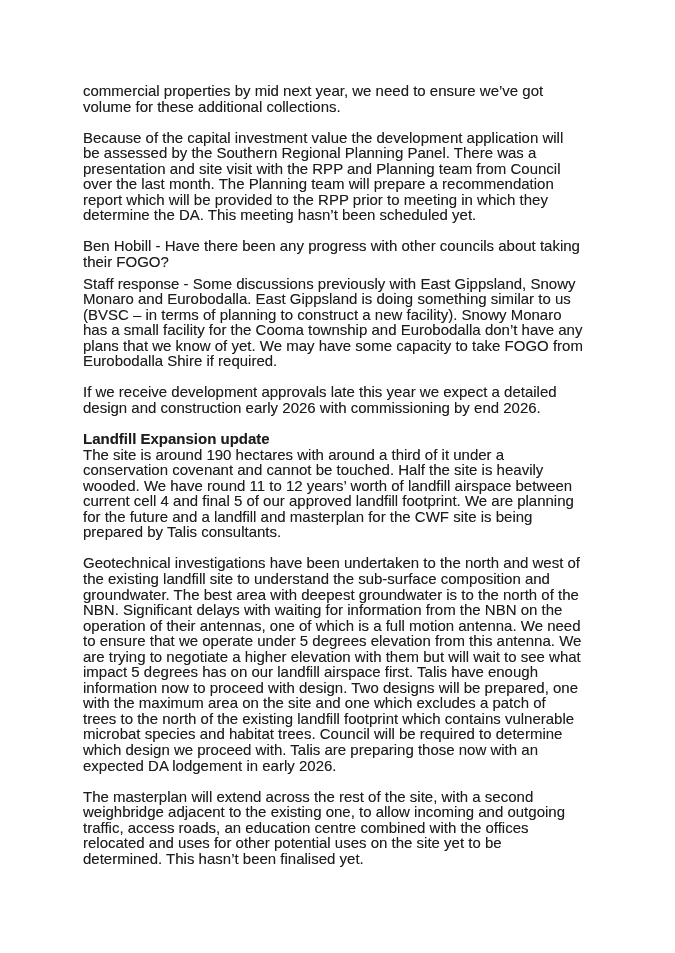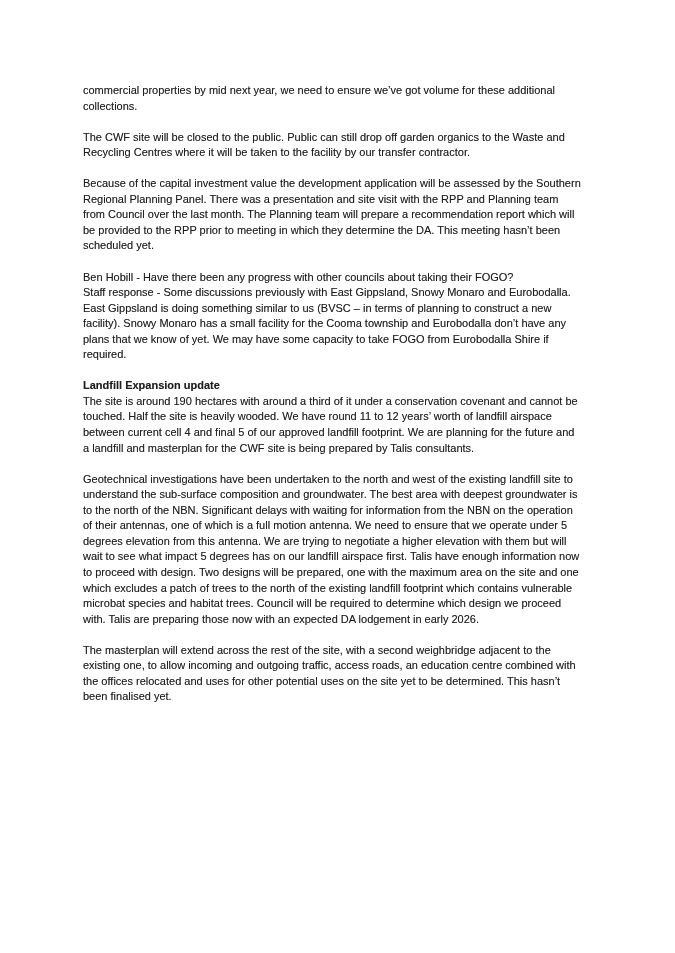--- a/index.html
+++ b/index.html
@@ -13,45 +13,45 @@
     height: 953px;
     background: #ffffff;
     overflow: hidden;
   }
   .doc {
     position: absolute;
     left: 83px;
     top: 83px;
     width: 500px;
     font-family: "Liberation Sans", sans-serif;
-    font-size: 11px;
+    font-size: 15px;
     line-height: 15.55px;
     color: #1d1d1d;
     text-shadow: 0 0 0.4px rgba(40,40,40,0.45);
   }
   .doc p.para {
     margin: 0 0 15.55px 0;
     padding: 0;
   }
   .doc p.para.no-gap {
-    margin-bottom: 0;
+    margin-bottom: 6px;
   }
   .doc p.para.heading {
     font-weight: bold;
     margin-bottom: 0;
   }
 </style>
 </head>
 <body>
 
 <main class="page">
   <article class="doc" style="color: rgb(29, 29, 29);">
       <p class="para">commercial properties by mid next year, we need to ensure we’ve got volume for these additional collections.</p>
-      <p class="para">The CWF site will be closed to the public. Public can still drop off garden organics to the Waste and Recycling Centres where it will be taken to the facility by our transfer contractor.</p>
       <p class="para">Because of the capital investment value the development application will be assessed by the Southern Regional Planning Panel. There was a presentation and site visit with the RPP and Planning team from Council over the last month. The Planning team will prepare a recommendation report which will be provided to the RPP prior to meeting in which they determine the DA. This meeting hasn’t been scheduled yet.</p>
       <p class="para no-gap">Ben Hobill - Have there been any progress with other councils about taking their FOGO?</p>
       <p class="para">Staff response - Some discussions previously with East Gippsland, Snowy Monaro and Eurobodalla. East Gippsland is doing something similar to us (BVSC – in terms of planning to construct a new facility). Snowy Monaro has a small facility for the Cooma township and Eurobodalla don’t have any plans that we know of yet. We may have some capacity to take FOGO from Eurobodalla Shire if required.</p>
+      <p class="para">If we receive development approvals late this year we expect a detailed design and construction early 2026 with commissioning by end 2026.</p>
       <p class="para heading no-gap">Landfill Expansion update</p>
       <p class="para">The site is around 190 hectares with around a third of it under a conservation covenant and cannot be touched. Half the site is heavily wooded. We have round 11 to 12 years’ worth of landfill airspace between current cell 4 and final 5 of our approved landfill footprint. We are planning for the future and a landfill and masterplan for the CWF site is being prepared by Talis consultants.</p>
       <p class="para">Geotechnical investigations have been undertaken to the north and west of the existing landfill site to understand the sub-surface composition and groundwater. The best area with deepest groundwater is to the north of the NBN. Significant delays with waiting for information from the NBN on the operation of their antennas, one of which is a full motion antenna. We need to ensure that we operate under 5 degrees elevation from this antenna. We are trying to negotiate a higher elevation with them but will wait to see what impact 5 degrees has on our landfill airspace first. Talis have enough information now to proceed with design. Two designs will be prepared, one with the maximum area on the site and one which excludes a patch of trees to the north of the existing landfill footprint which contains vulnerable microbat species and habitat trees. Council will be required to determine which design we proceed with. Talis are preparing those now with an expected DA lodgement in early 2026.</p>
       <p class="para">The masterplan will extend across the rest of the site, with a second weighbridge adjacent to the existing one, to allow incoming and outgoing traffic, access roads, an education centre combined with the offices relocated and uses for other potential uses on the site yet to be determined. This hasn’t been finalised yet.</p>
     </article>
 </main>
 
 </body></html>

